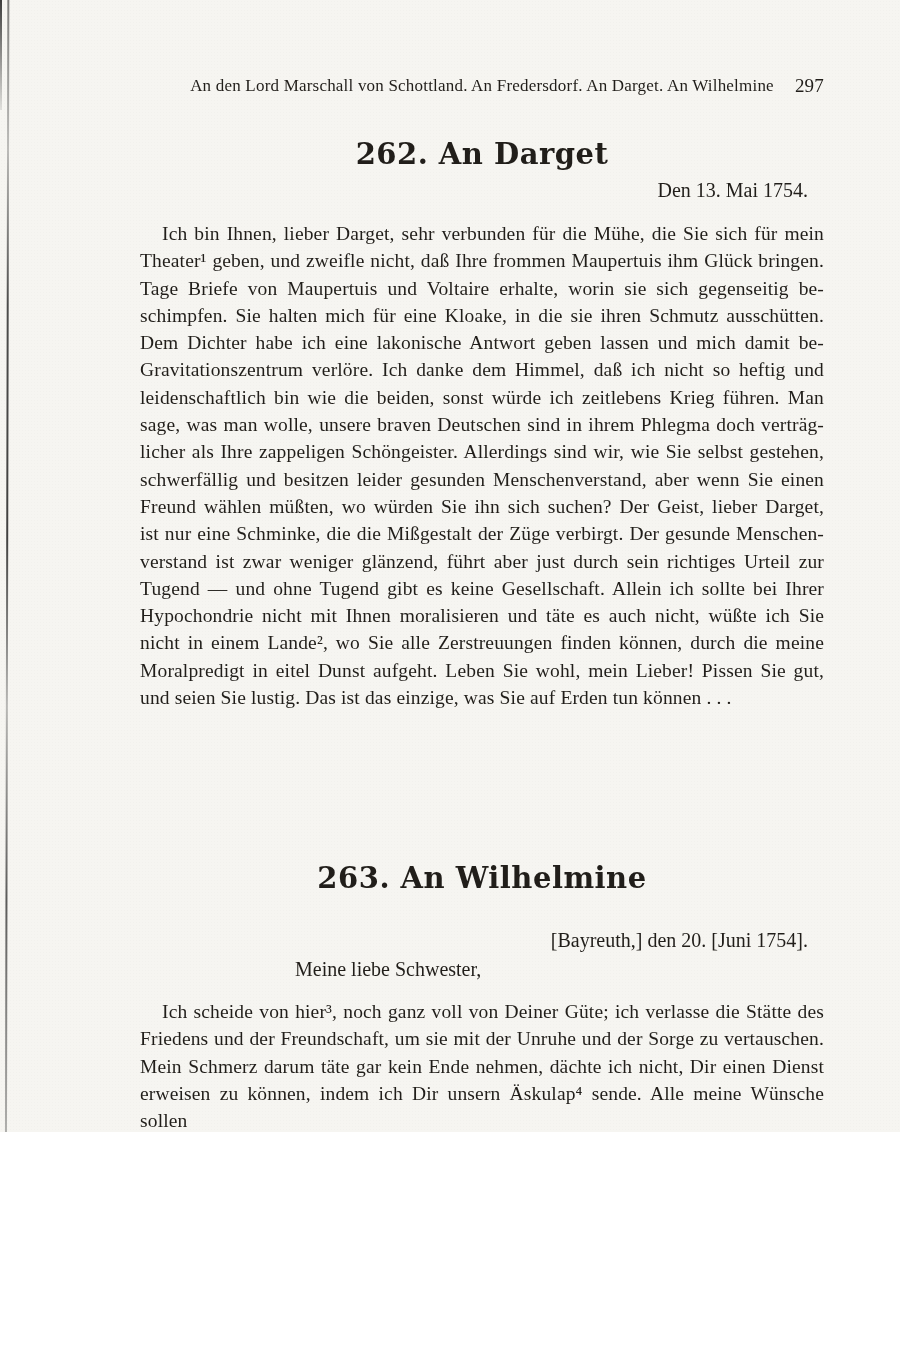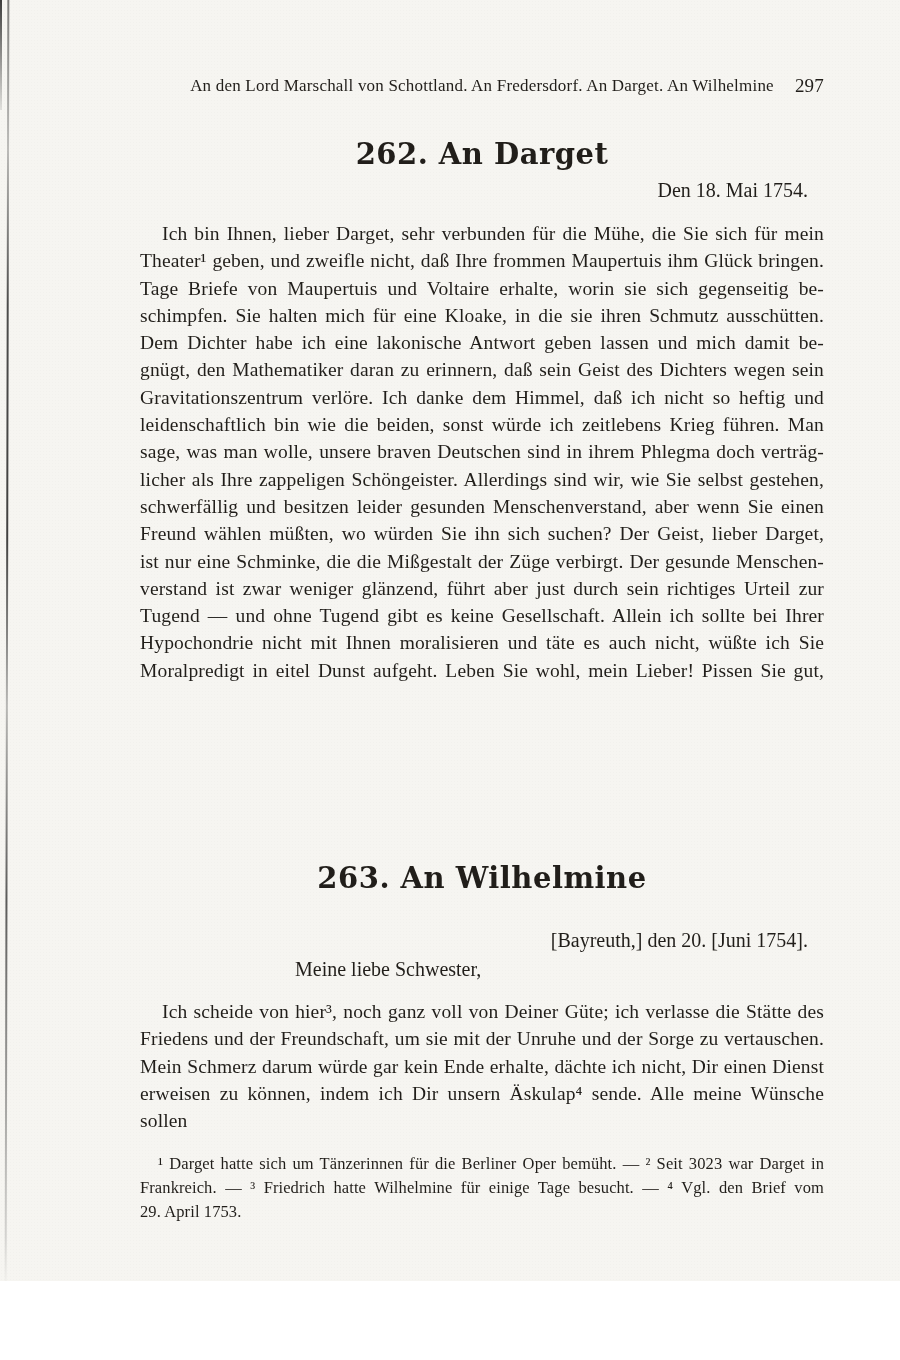--- a/index.html
+++ b/index.html
@@ -1,19 +1,19 @@
 <!DOCTYPE html>
 <html><head>
 <meta charset="utf-8">
 <style>
   html, body { margin: 0; padding: 0; }
   .page {
     position: relative;
     width: 900px;
-    height: 1281px;
+    height: 1132px;
     background-color: #f6f5f1;
     background-image: radial-gradient(rgba(60,55,45,0.02) 1px, transparent 1px);
     background-size: 3px 3px;
     overflow: hidden;
     font-family: "Liberation Serif", serif;
     color: #211e1a;
   }
 
   
   .edge-scratch {
@@ -108,52 +108,53 @@
   <div class="edge-scratch"></div>
   <div class="edge-corner"></div>
 
   <div class="textblock running-header">
     <span>An den Lord Marschall von Schottland. An Fredersdorf. An Darget. An Wilhelmine</span>
     <span class="page-number">297</span>
   </div>
 
   <div class="textblock letter-heading heading-262">262. An Darget</div>
 
-  <div class="textblock dateline dateline-262">Den 18. Mai 1754.</div>
+  <div class="textblock dateline dateline-262">Den 13. Mai 1754.</div>
 
   <div class="textblock body-lines para-262">
       <div class="tline firstline">Ich bin Ihnen, lieber Darget, sehr verbunden für die Mühe, die Sie sich für mein</div>
       <div class="tline">Theater¹ geben, und zweifle nicht, daß Ihre frommen Maupertuis ihm Glück bringen.</div>
       <div class="tline">Tage Briefe von Maupertuis und Voltaire erhalte, worin sie sich gegenseitig be-</div>
       <div class="tline">schimpfen. Sie halten mich für eine Kloake, in die sie ihren Schmutz ausschütten.</div>
       <div class="tline">Dem Dichter habe ich eine lakonische Antwort geben lassen und mich damit be-</div>
-      <div class="tline">gnügt, den Mathematiker daran zu erinnern, daß sein Geist des Dichters wegen sein</div>
       <div class="tline">Gravitationszentrum verlöre. Ich danke dem Himmel, daß ich nicht so heftig und</div>
       <div class="tline">leidenschaftlich bin wie die beiden, sonst würde ich zeitlebens Krieg führen. Man</div>
       <div class="tline">sage, was man wolle, unsere braven Deutschen sind in ihrem Phlegma doch verträg-</div>
       <div class="tline">licher als Ihre zappeligen Schöngeister. Allerdings sind wir, wie Sie selbst gestehen,</div>
       <div class="tline">schwerfällig und besitzen leider gesunden Menschenverstand, aber wenn Sie einen</div>
       <div class="tline">Freund wählen müßten, wo würden Sie ihn sich suchen? Der Geist, lieber Darget,</div>
       <div class="tline">ist nur eine Schminke, die die Mißgestalt der Züge verbirgt. Der gesunde Menschen-</div>
       <div class="tline">verstand ist zwar weniger glänzend, führt aber just durch sein richtiges Urteil zur</div>
       <div class="tline">Tugend — und ohne Tugend gibt es keine Gesellschaft. Allein ich sollte bei Ihrer</div>
       <div class="tline">Hypochondrie nicht mit Ihnen moralisieren und täte es auch nicht, wüßte ich Sie</div>
+      <div class="tline">nicht in einem Lande², wo Sie alle Zerstreuungen finden können, durch die meine</div>
       <div class="tline">Moralpredigt in eitel Dunst aufgeht. Leben Sie wohl, mein Lieber! Pissen Sie gut,</div>
+      <div class="tline lastline">und seien Sie lustig. Das ist das einzige, was Sie auf Erden tun können . . .</div>
     </div>
 
   <div class="textblock letter-heading heading-263">263. An Wilhelmine</div>
 
   <div class="textblock dateline dateline-263">[Bayreuth,] den 20. [Juni 1754].</div>
 
   <div class="textblock salutation">Meine liebe Schwester,</div>
 
   <div class="textblock body-lines para-263">
       <div class="tline firstline">Ich scheide von hier³, noch ganz voll von Deiner Güte; ich verlasse die Stätte des</div>
       <div class="tline">Friedens und der Freundschaft, um sie mit der Unruhe und der Sorge zu vertauschen.</div>
-      <div class="tline">Mein Schmerz darum würde gar kein Ende erhalte, dächte ich nicht, Dir einen Dienst</div>
+      <div class="tline">Mein Schmerz darum täte gar kein Ende nehmen, dächte ich nicht, Dir einen Dienst</div>
       <div class="tline">erweisen zu können, indem ich Dir unsern Äskulap⁴ sende. Alle meine Wünsche sollen</div>
     </div>
 
   <div class="textblock footnotes" style="--indent:18px">
       <div class="tline firstline">¹ Darget hatte sich um Tänzerinnen für die Berliner Oper bemüht. — ² Seit 3023 war Darget in</div>
       <div class="tline">Frankreich. — ³ Friedrich hatte Wilhelmine für einige Tage besucht. — ⁴ Vgl. den Brief vom</div>
       <div class="tline lastline">29. April 1753.</div>
     </div>
 
 </div>

